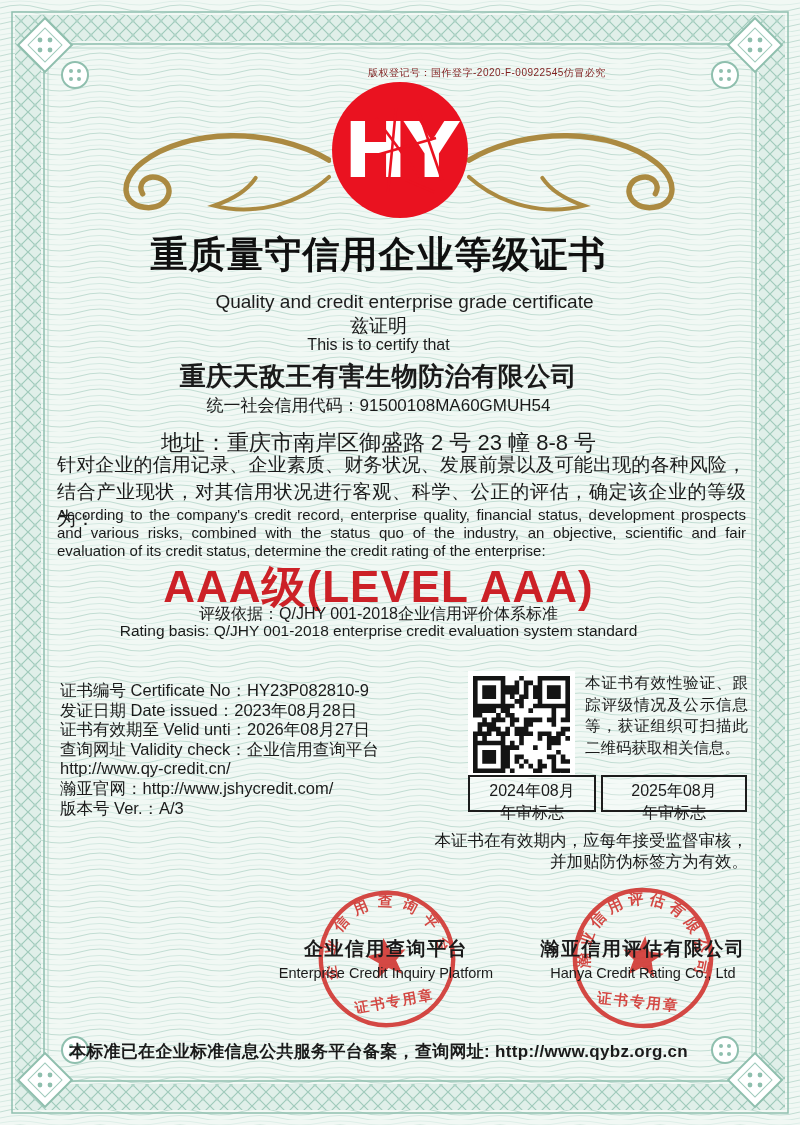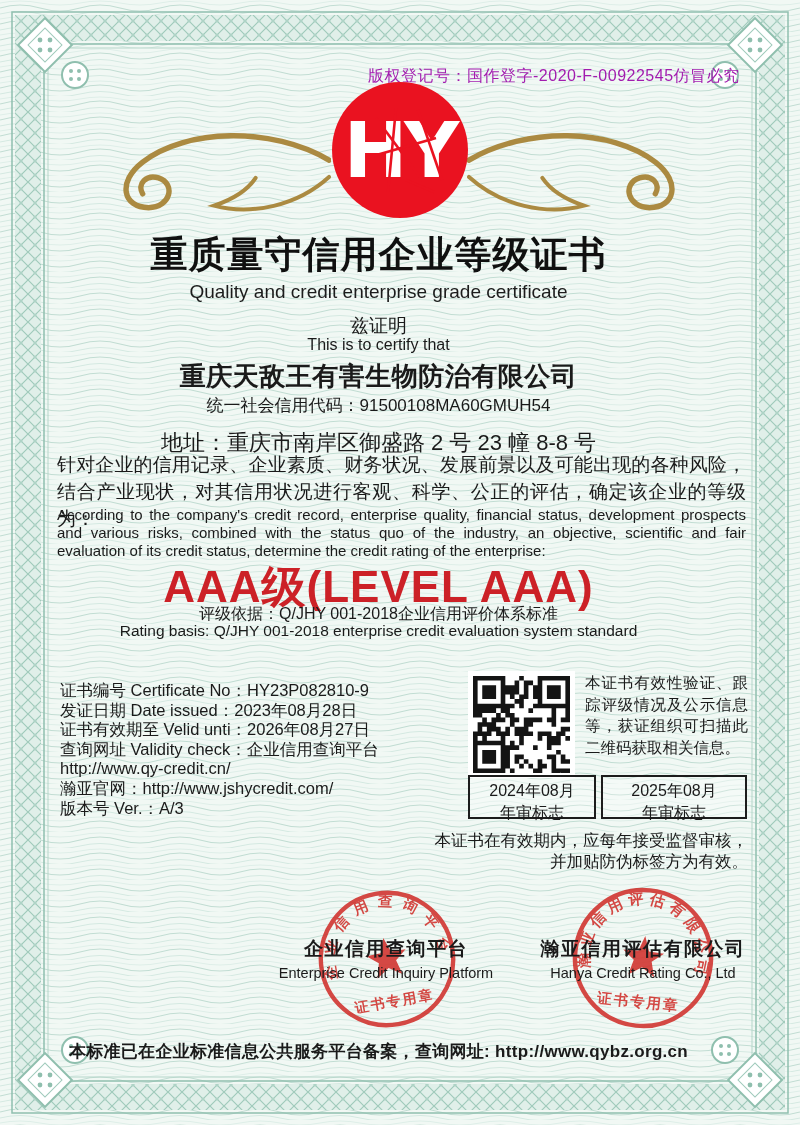--- a/index.html
+++ b/index.html
@@ -6,29 +6,29 @@
   .page{
     position:relative;width:800px;height:1125px;margin:0 auto;
     background:#f1f8f4;overflow:hidden;
     font-family:"Liberation Sans","DejaVu Sans",sans-serif;color:#1a1a1a;
   }
   .bg-layer{position:absolute;left:0;top:0;z-index:0;}
   .content{position:absolute;left:0;top:0;width:800px;height:1125px;z-index:2;}
   .abs{position:absolute;}
   .center{width:757px;text-align:center;}
 
-  .copyright{top:66px;left:368px;font-size:16px;color:#a21caf;white-space:nowrap;letter-spacing:.5px;}
+  .copyright{top:66px;left:368px;font-size:10px;color:#7f1d1d;white-space:nowrap;letter-spacing:.5px;}
 
   .logo-svg{left:330px;top:80px;}
   .flourish{top:122px;}
   .flourish.left{left:103px;}
   .flourish.right{left:467px;transform:scaleX(-1);}
 
   .title-cn{top:230px;font-size:37px;font-weight:600;letter-spacing:1px;color:#101010;}
-  .title-en{top:281px;font-size:19px;color:#1c1c1c;}
+  .title-en{top:291px;font-size:19px;color:#1c1c1c;padding-left:26px;}
   .certify-cn{top:313px;font-size:19px;}
   .certify-en{top:336px;font-size:16px;}
   .company-name{top:359px;font-size:26px;font-weight:bold;letter-spacing:.5px;}
   .credit-code{top:394px;font-size:17px;}
   .address{top:428px;font-size:22px;}
 
   .para{left:57px;width:689px;text-align:justify;}
   .para-cn{top:452px;font-size:19px;line-height:1.42;}
   .para-en{top:506px;font-size:15px;line-height:1.2;}
 
@@ -37,21 +37,21 @@
   .basis-en{top:622px;font-size:15.5px;}
 
   .details{left:60px;top:681px;width:400px;font-size:16.5px;line-height:19.6px;}
   .details div{white-space:nowrap;}
 
   .qr-box{left:468px;top:671px;width:107px;height:107px;background:#fff;padding:0;}
   .qr-box svg{display:block;margin:5px;}
   .qr-note{left:585px;top:672px;width:163px;font-size:15.5px;line-height:21.5px;text-align:justify;}
 
   .year-box{border:2px solid #1c1c1c;background:rgba(255,255,255,.25);
-    text-align:center;font-size:16px;line-height:22px;padding-top:3px;box-sizing:border-box;height:44px;}
+    text-align:center;font-size:16px;line-height:22px;padding-top:3px;box-sizing:border-box;height:37px;}
   .year-box-1{left:468px;top:775px;width:128px;}
   .year-box-2{left:601px;top:775px;width:146px;}
 
   .supervision{left:400px;top:830px;width:348px;text-align:right;font-size:16.5px;line-height:21px;}
 
   .issuer{top:936px;text-align:center;z-index:4;}
   .issuer-left{left:266px;width:240px;}
   .issuer-right{left:515px;width:256px;}
   .issuer .cn{font-size:19px;font-weight:bold;letter-spacing:1.5px;}
   .issuer .en{font-size:14.5px;margin-top:3px;}

